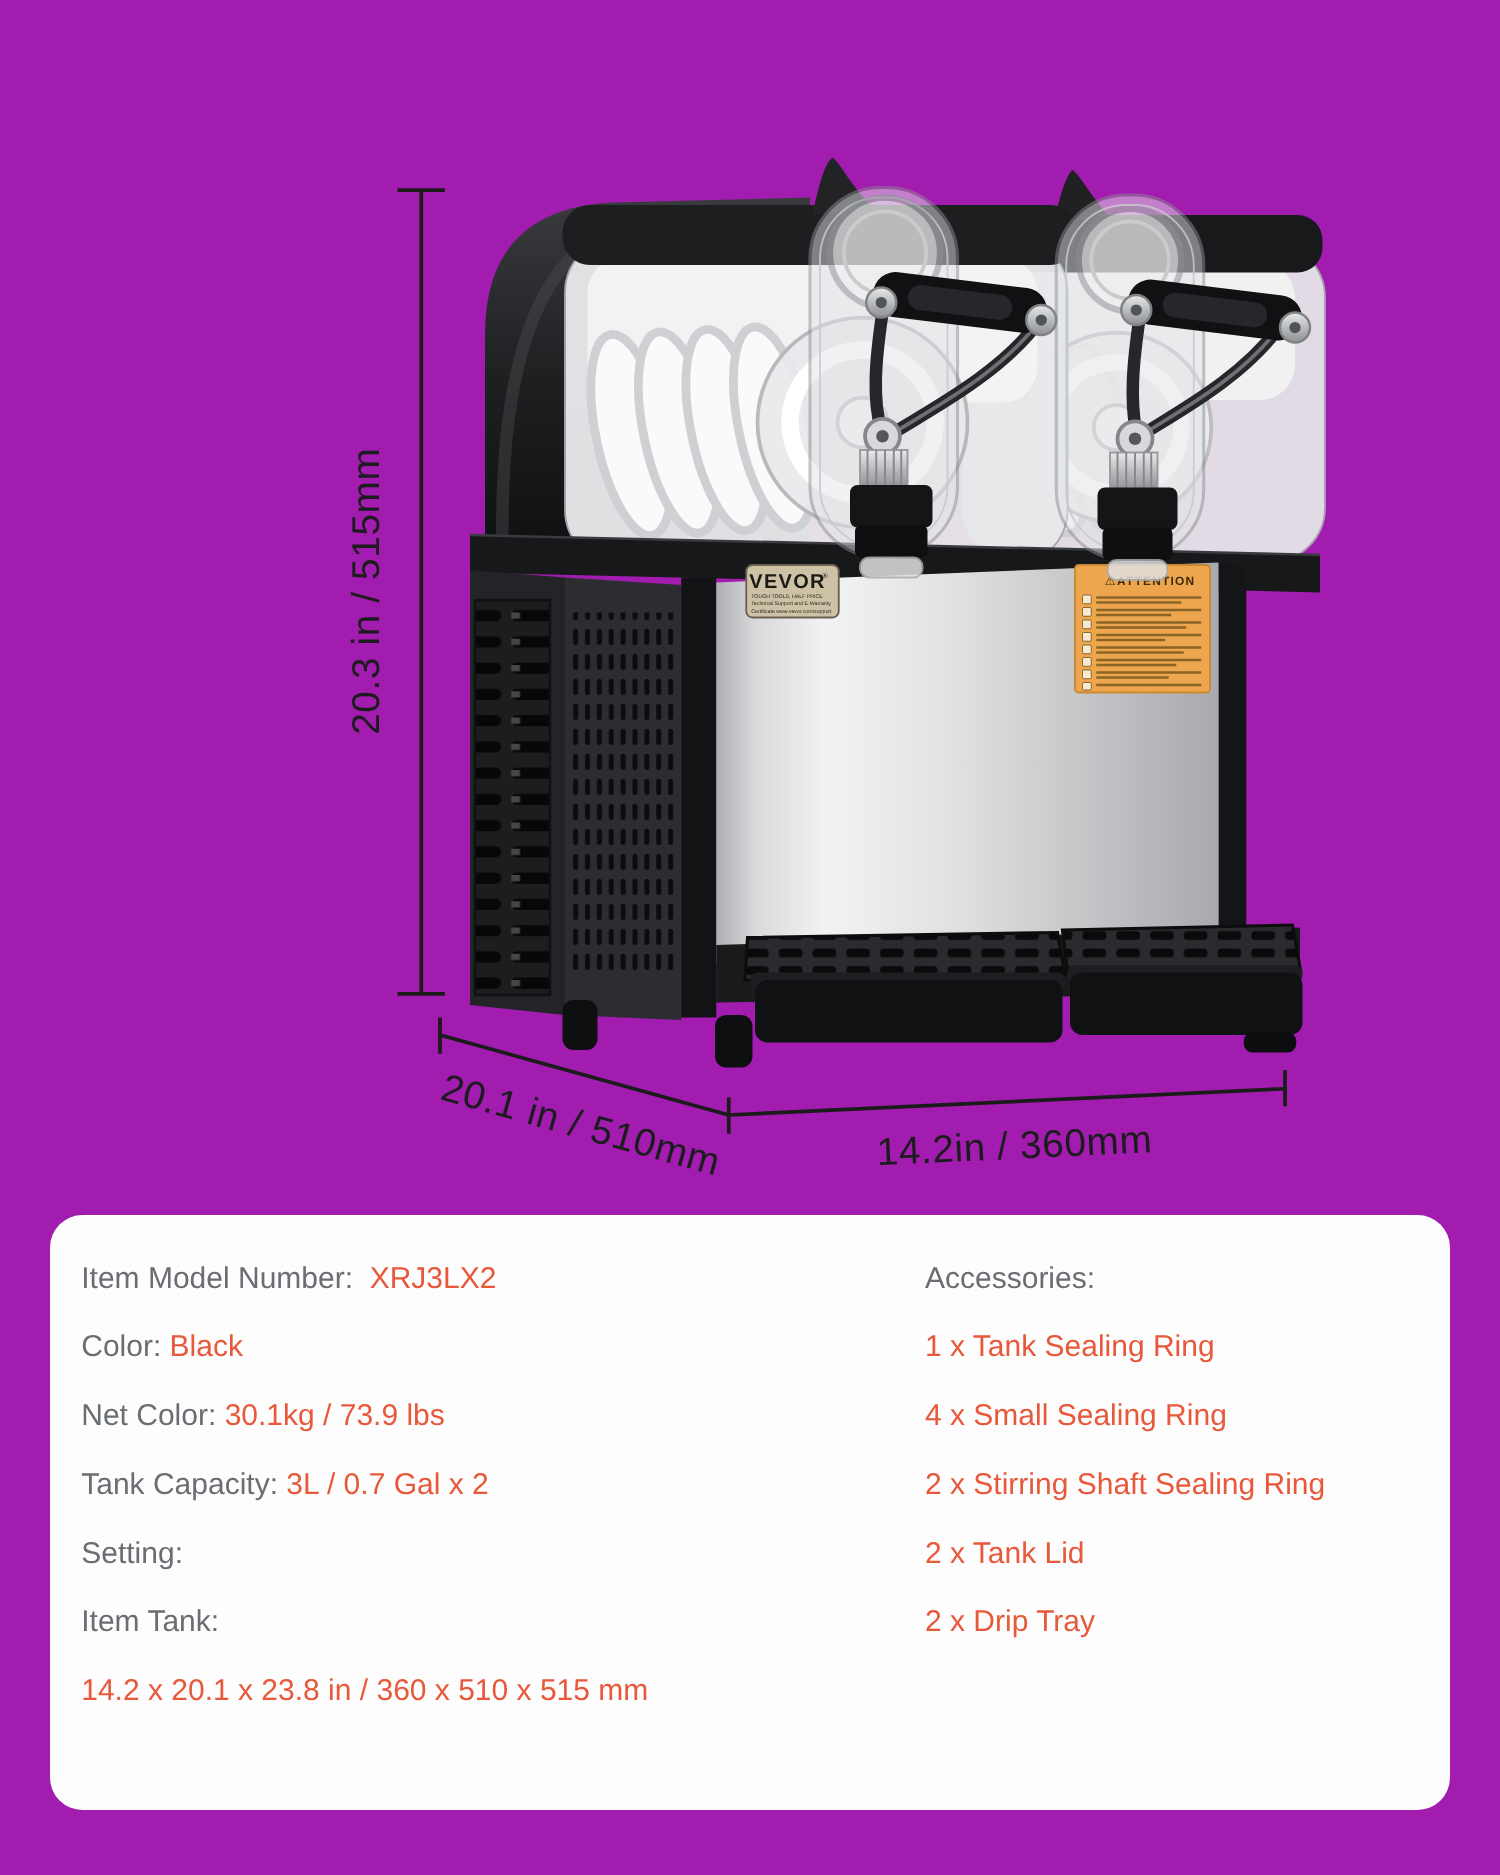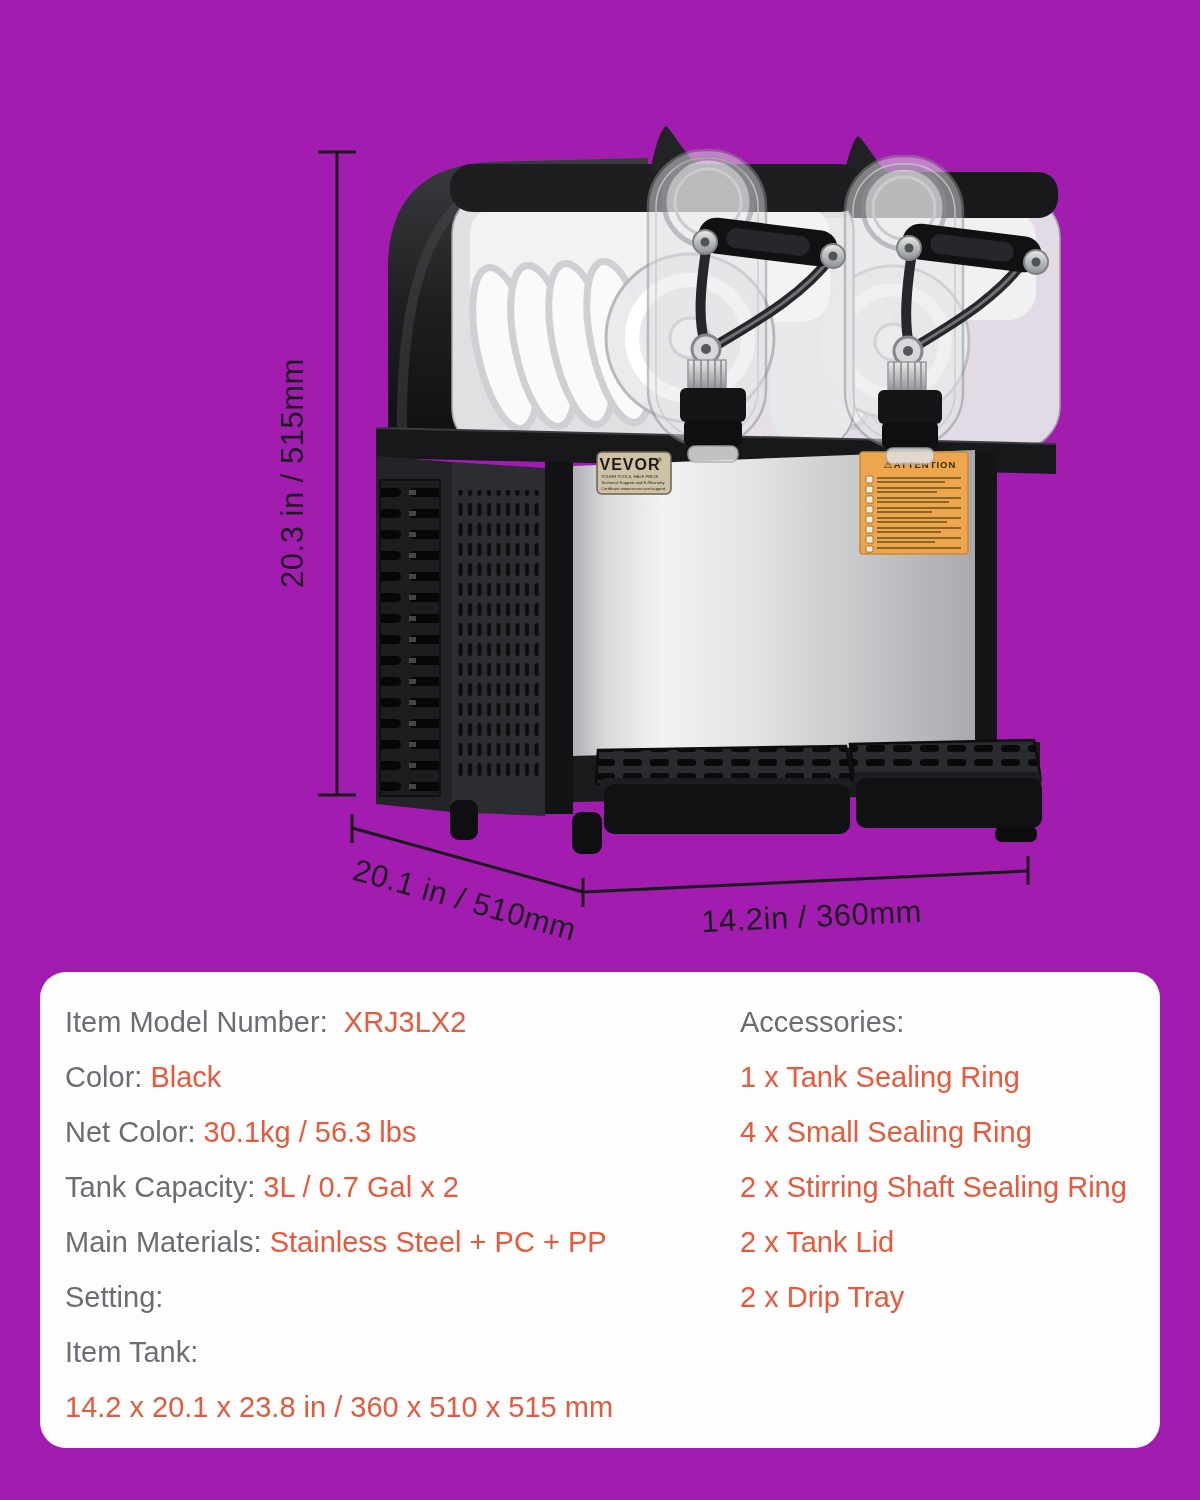--- a/index.html
+++ b/index.html
@@ -4,21 +4,21 @@
 <style>
   html,body{margin:0;padding:0;background:#f4f4f2;}
   .page{position:relative;width:1200px;height:1500px;background:#a21caf;overflow:hidden;
         font-family:"Liberation Sans",sans-serif;}
   .hero{position:absolute;left:0;top:0;width:1200px;height:960px;}
   .spec-card{position:absolute;left:40px;top:972px;width:1120px;height:476px;
              background:#fdfdfd;border-radius:26px;}
   .col{position:absolute;top:23px;}
   .col-left{left:25px;width:670px;}
   .col-right{left:700px;width:410px;}
-  .spec-row{height:55px;display:flex;align-items:flex-end;font-size:29px;line-height:55px;}
+  .spec-row{height:55px;display:flex;align-items:flex-end;font-size:24px;line-height:55px;}
   .spec-label{color:#6a6e72;white-space:pre;}
   .spec-value{color:#e8583a;white-space:pre;}
   .dim-label{font-size:31px;fill:#1c1c1e;letter-spacing:0.5px;}
   svg text{font-family:"Liberation Sans",sans-serif;}
 </style>
 </head>
 <body>
 
 <div class="page">
 
@@ -242,31 +242,27 @@
       <div class="spec-row">
         <span class="spec-label">Item Model Number: </span>
           <span class="spec-value"> XRJ3LX2</span>
       </div>
       <div class="spec-row">
         <span class="spec-label">Color: </span>
           <span class="spec-value">Black</span>
       </div>
       <div class="spec-row">
         <span class="spec-label">Net Color: </span>
-          <span class="spec-value">30.1kg / 56.3 lbs</span>
+          <span class="spec-value">30.1kg / 73.9 lbs</span>
       </div>
       <div class="spec-row">
         <span class="spec-label">Tank Capacity: </span>
           <span class="spec-value">3L / 0.7 Gal x 2</span>
       </div>
       <div class="spec-row">
-        <span class="spec-label">Main Materials: </span>
-          <span class="spec-value">Stainless Steel + PC + PP</span>
-      </div>
-      <div class="spec-row">
         <span class="spec-label">Setting: </span>
       </div>
       <div class="spec-row">
         <span class="spec-label">Item Tank:</span>
           <span class="spec-value"></span>
       </div>
       <div class="spec-row">
         <span class="spec-label"></span>
           <span class="spec-value">14.2 x 20.1 x 23.8 in / 360 x 510 x 515 mm</span>
       </div>

